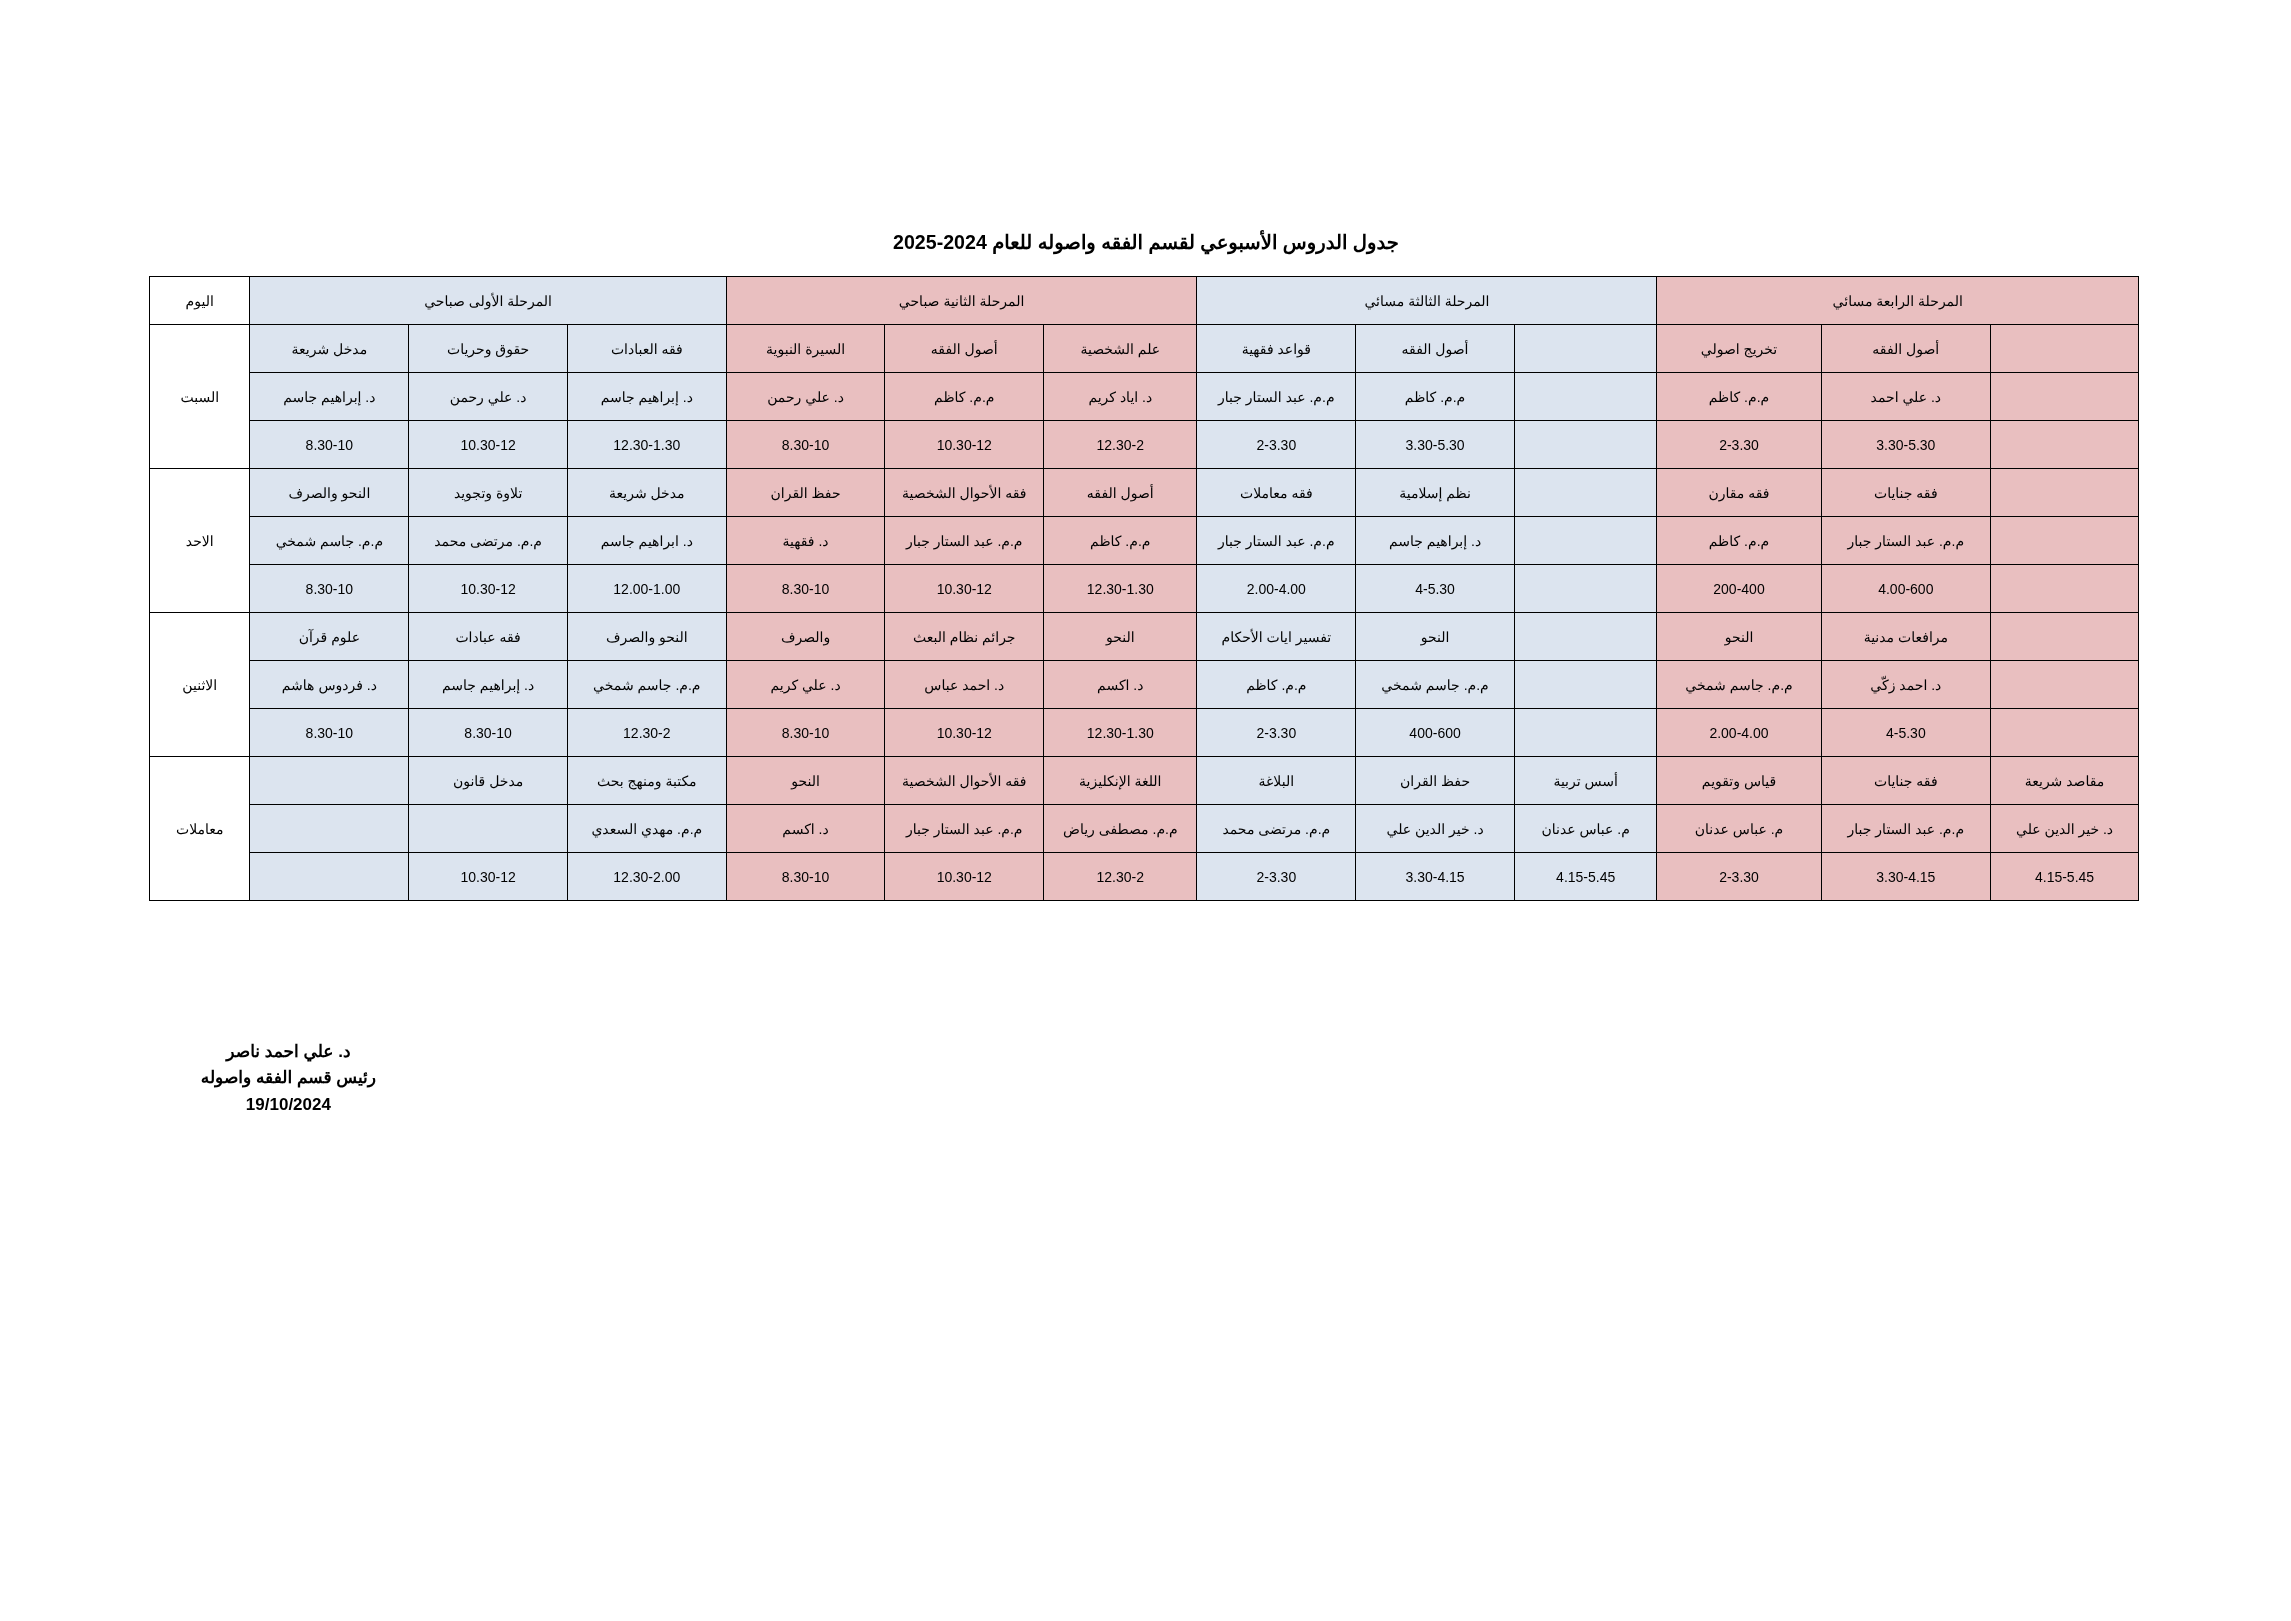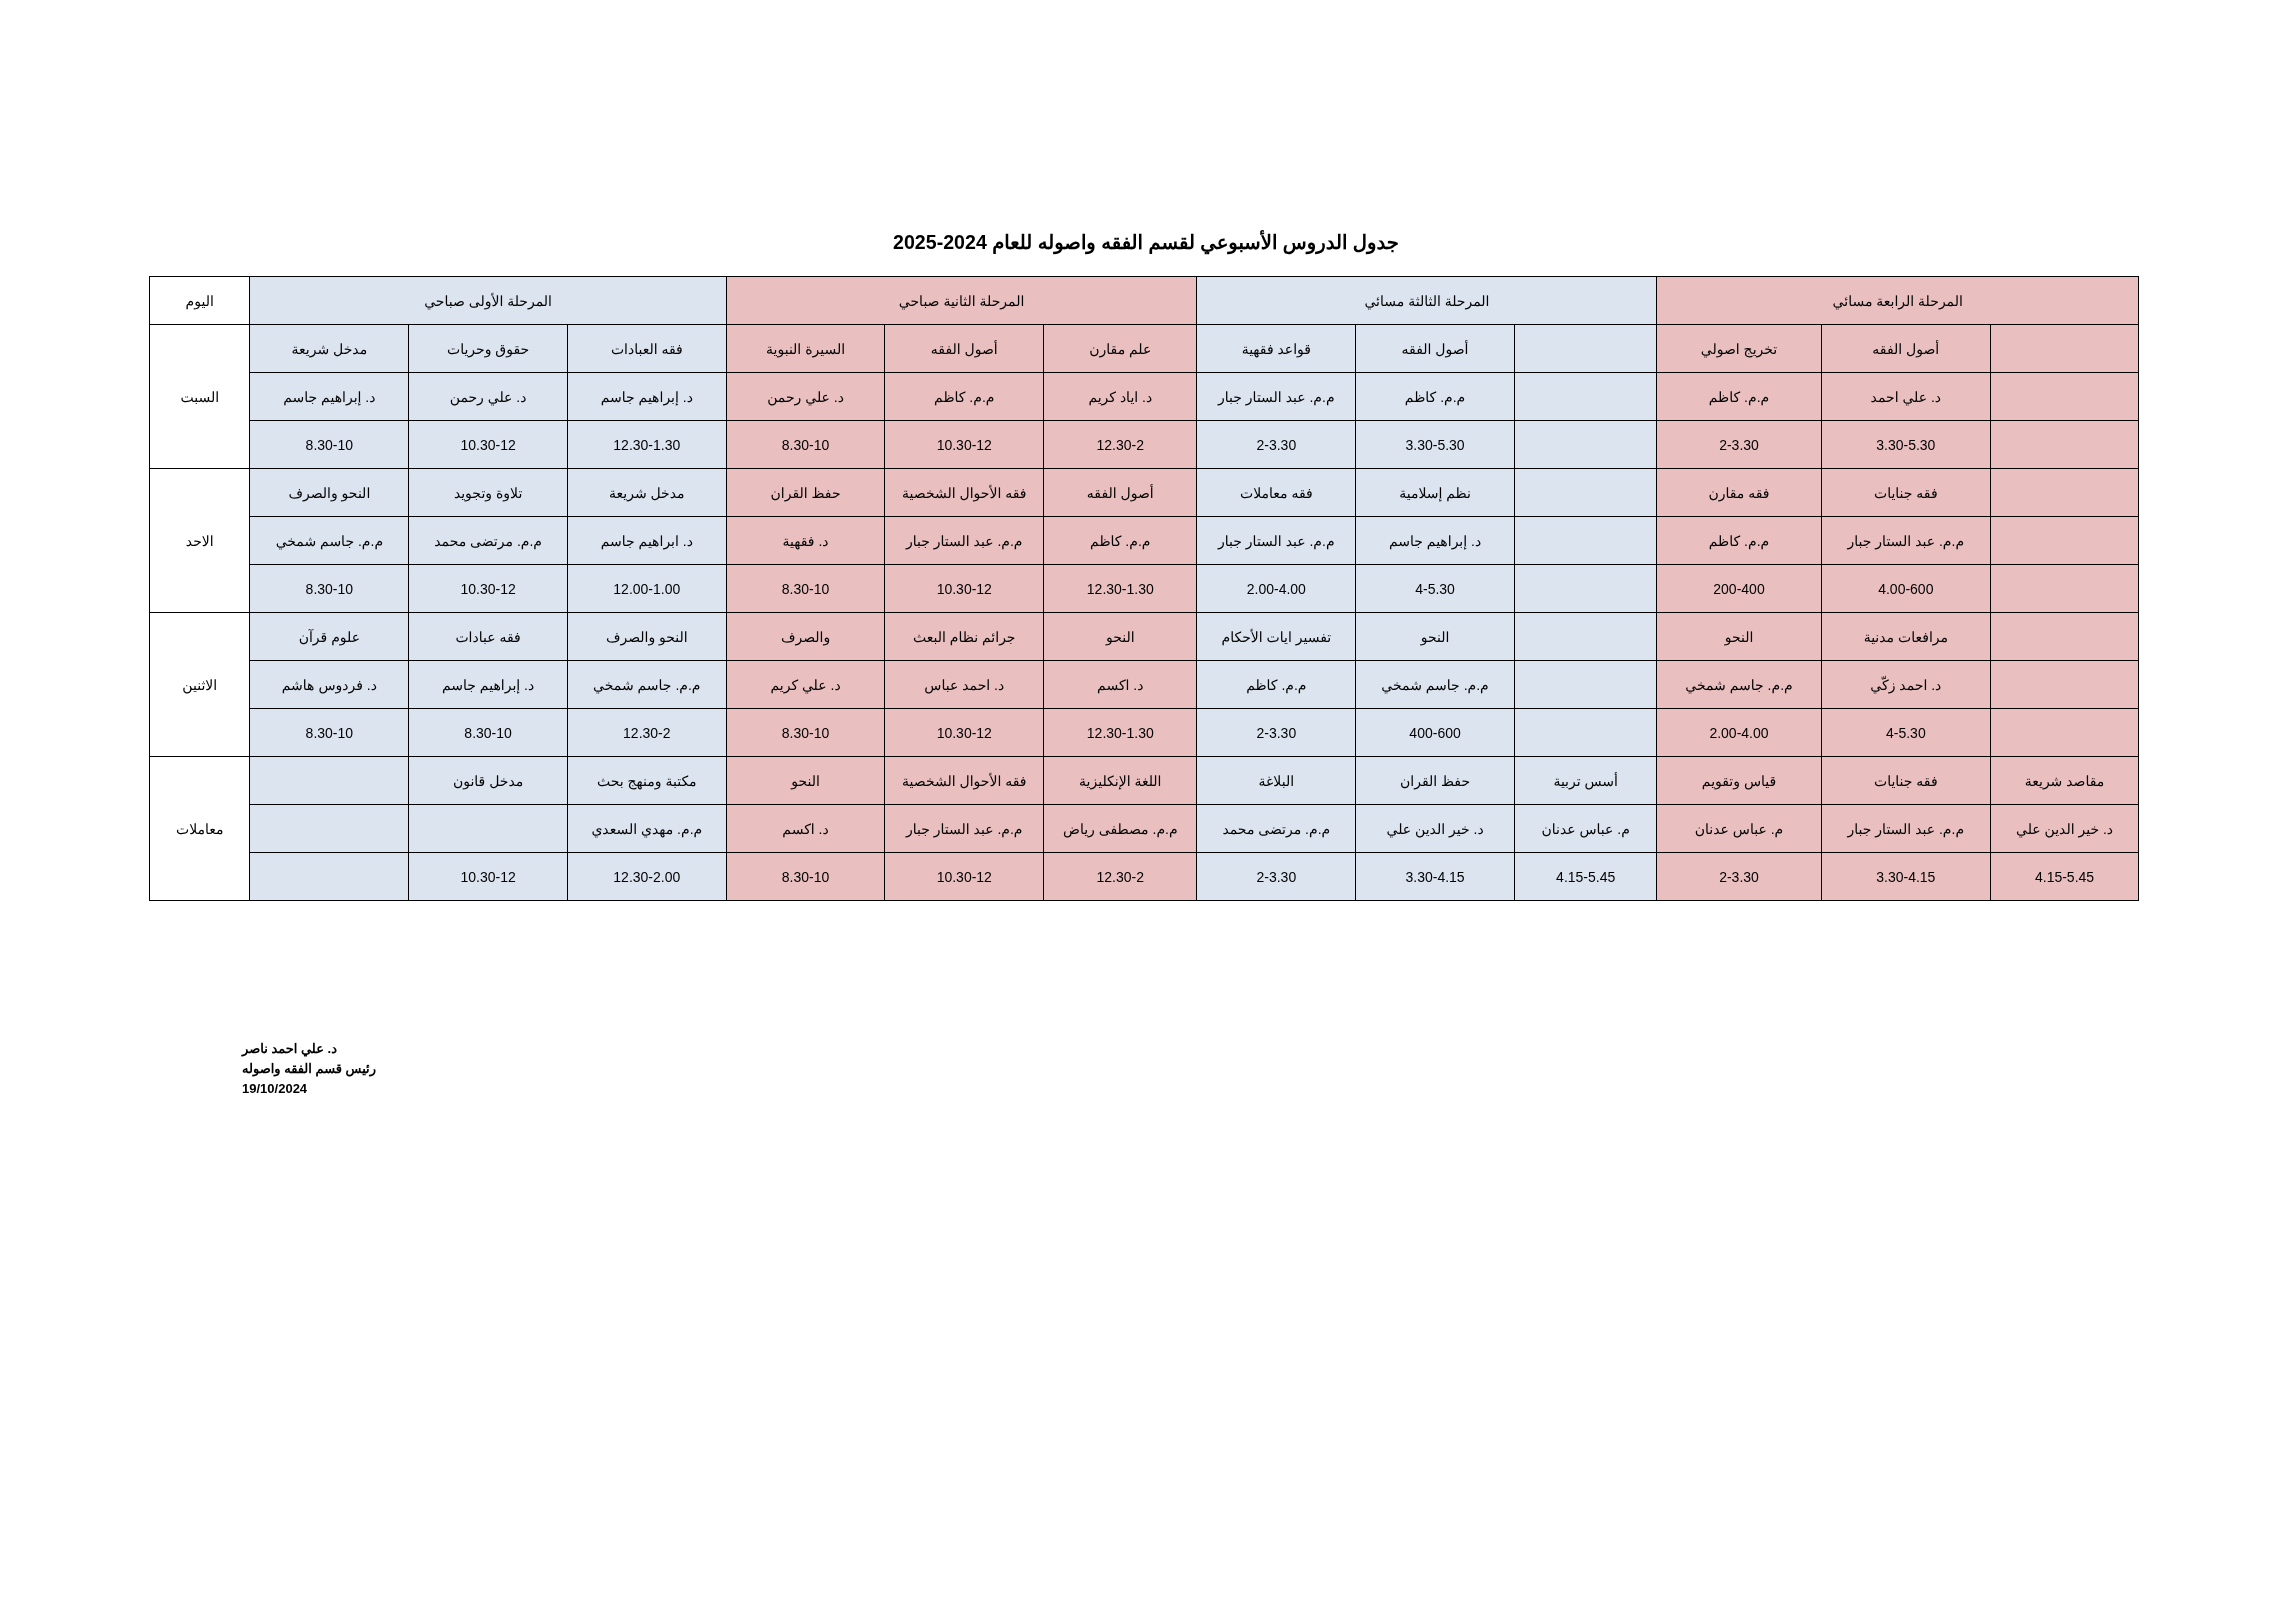--- a/index.html
+++ b/index.html
@@ -65,22 +65,22 @@
     position: absolute;
     left: 0;
     top: 1039px;
     width: 2292px;
     direction: rtl;
   }
   .footer-inner {
     position: absolute;
     right: 1916px;
     top: 0;
-    text-align: left;
-    font-size: 13px;
+    text-align: center;
+    font-size: 17px;
     font-weight: bold;
     line-height: 1.55;
     color: #000;
     white-space: nowrap;
   }
   .footer-inner div { display: block; }
 </style>
 </head>
 <body>
 
@@ -113,21 +113,21 @@
             <td class="stage-head blue" colspan="3">المرحلة الأولى صباحي</td>
             <td class="white day-cell stage-head">اليوم</td>
           </tr>
           <tr>
             <td class="pink"></td>
             <td class="pink">أصول الفقه</td>
             <td class="pink">تخريج اصولي</td>
             <td class="blue"></td>
             <td class="blue">أصول الفقه</td>
             <td class="blue">قواعد فقهية</td>
-            <td class="pink">علم مقارن</td>
+            <td class="pink">علم الشخصية</td>
             <td class="pink">أصول الفقه</td>
             <td class="pink">السيرة النبوية</td>
             <td class="blue">فقه العبادات</td>
             <td class="blue">حقوق وحريات</td>
             <td class="blue">مدخل شريعة</td>
             <td class="white day-cell" rowspan="3">السبت</td>
           </tr>
           <tr>
             <td class="pink"></td>
             <td class="pink">د. علي احمد</td>

